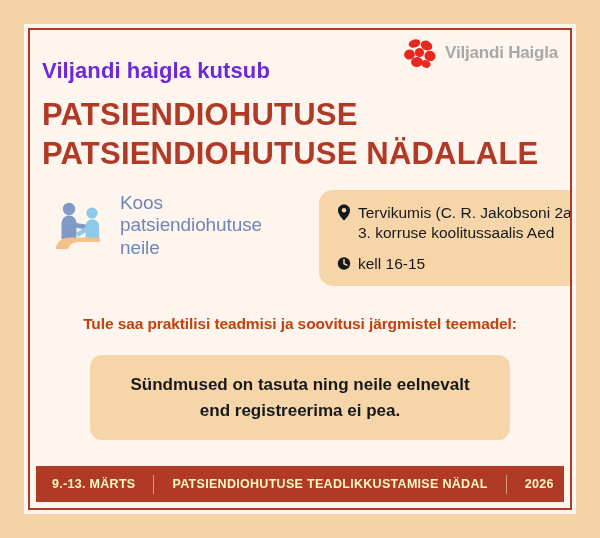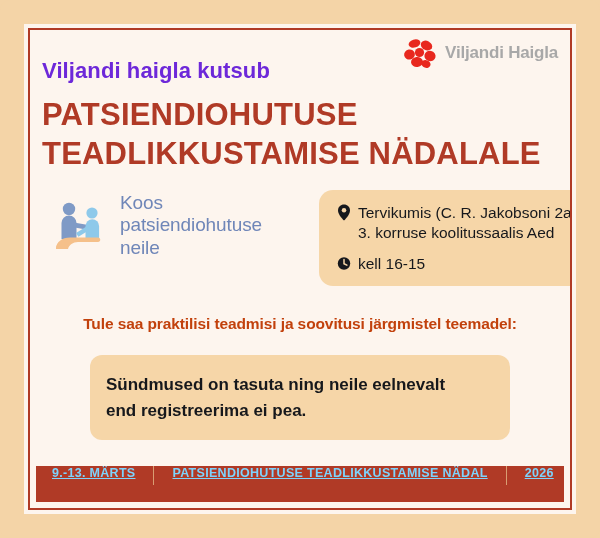--- a/index.html
+++ b/index.html
@@ -154,41 +154,42 @@
   
   .note {
     position: absolute;
     left: 60px;
     right: 60px;
     top: 325px;
     background: #f6d6a8;
     border-radius: 12px;
     padding: 17px 16px;
     box-sizing: border-box;
+    text-align: center;
     color: #16181c;
     font-size: 17px;
     font-weight: bold;
     line-height: 1.5;
   }
   .note span { display: block; }
 
   
   .footer {
     position: absolute;
     left: 6px;
     right: 6px;
     bottom: 6px;
     height: 36px;
     background: #b03a26;
     display: flex;
-    color: #7dd3fc;
+    align-items: center;
+    color: #fef9c3;
     font-size: 12.5px;
     font-weight: bold;
     letter-spacing: 0.3px;
-    text-decoration: underline;
   }
   .f-dates { padding-left: 16px; white-space: nowrap; }
   .f-sep {
     width: 1px;
     height: 19px;
     background: #d99d72;
     margin: 0 18px;
     flex: 0 0 auto;
   }
   .f-main { flex: 1 1 auto; text-align: center; white-space: nowrap; }
@@ -214,21 +215,21 @@
               <circle cx="16.5" cy="14.5" r="4.6"></circle>
             </g>
           </svg>
           <div class="brand-name">Viljandi Haigla</div>
         </div>
         <div class="kicker">Viljandi haigla kutsub</div>
       </div>
 
       <div class="title">
         <span>PATSIENDIOHUTUSE</span>
-        <span class="l2">TEADLIKKUSTAMISE NÄDALALE</span>
+        <span class="l2">PATSIENDIOHUTUSE NÄDALALE</span>
       </div>
 
       <div class="midrow">
 
         <div class="partner-logo">
           <svg class="partner-mark" viewBox="0 0 62 62" aria-hidden="true">
 
             <circle cx="17" cy="14" r="6.2" fill="#7f9ac6"></circle>
             <path d="M9.5 44 L9.5 28 a7.5 7.5 0 0 1 15 0 L24.5 44 Z" fill="#7f9ac6"></path>
             <path d="M22 27.5 L39 30.5 L38.2 35.2 L21.2 32.2 Z" fill="#7f9ac6"></path>

